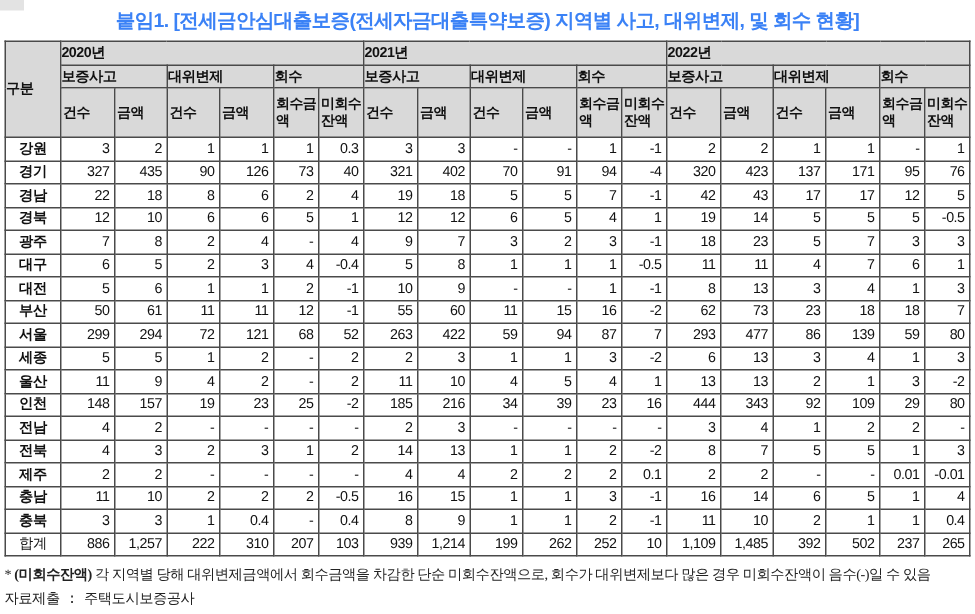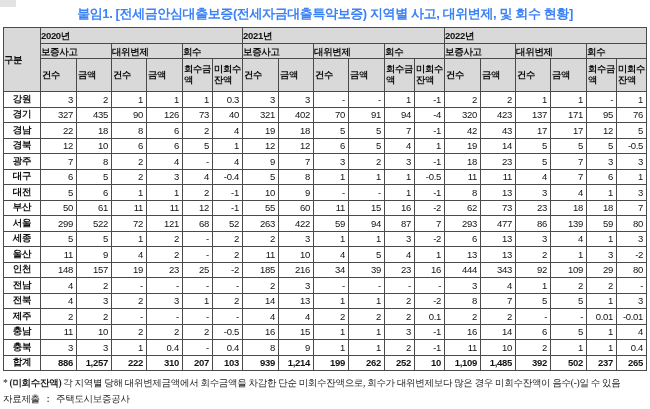--- a/index.html
+++ b/index.html
@@ -49,21 +49,21 @@
   th.region {
     background: #ffffff;
     font-weight: bold;
     text-align: center;
   }
   td.num {
     text-align: right;
     padding-right: 3px;
     background: #ffffff;
   }
-  tr.total th.region, tr.total td.num { font-weight: bold; }
+  tr.total th.region, tr.total td.num { font-weight: normal; }
   .footnote {
     margin: 6px 0 1px 3px;
     font-family: "Liberation Serif", "DejaVu Serif", serif;
     font-size: 9.5px;
     letter-spacing: -0.3px;
     white-space: nowrap;
     color: #222;
   }
   .footnote b { font-weight: bold; }
   .source-line {
@@ -307,21 +307,21 @@
         <td class="num">62</td>
         <td class="num">73</td>
         <td class="num">23</td>
         <td class="num">18</td>
         <td class="num">18</td>
         <td class="num">7</td>
       </tr>
       <tr>
         <th class="region">서울</th>
         <td class="num">299</td>
-        <td class="num">522</td>
+        <td class="num">294</td>
         <td class="num">72</td>
         <td class="num">121</td>
         <td class="num">68</td>
         <td class="num">52</td>
         <td class="num">263</td>
         <td class="num">422</td>
         <td class="num">59</td>
         <td class="num">94</td>
         <td class="num">87</td>
         <td class="num">7</td>

